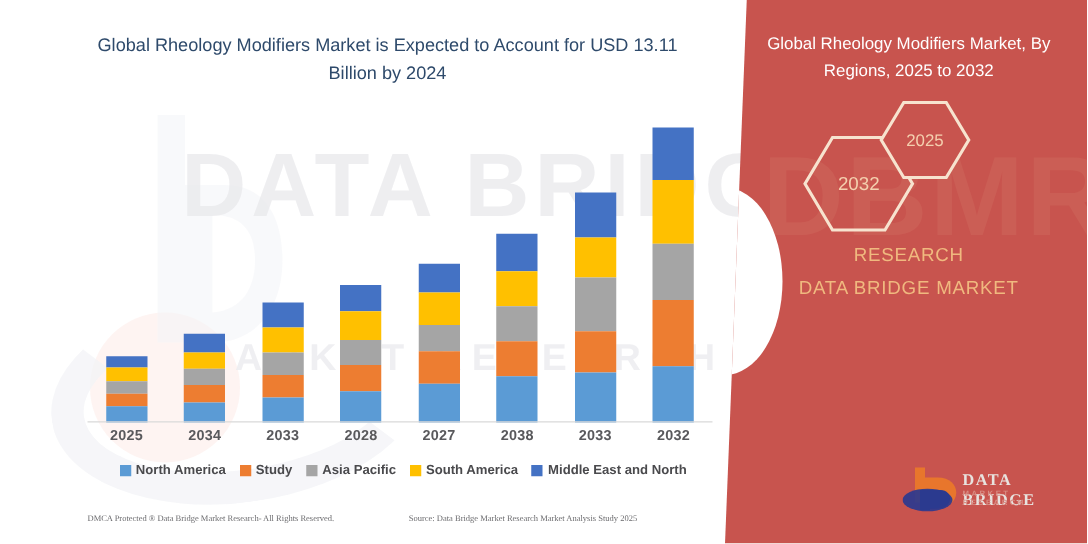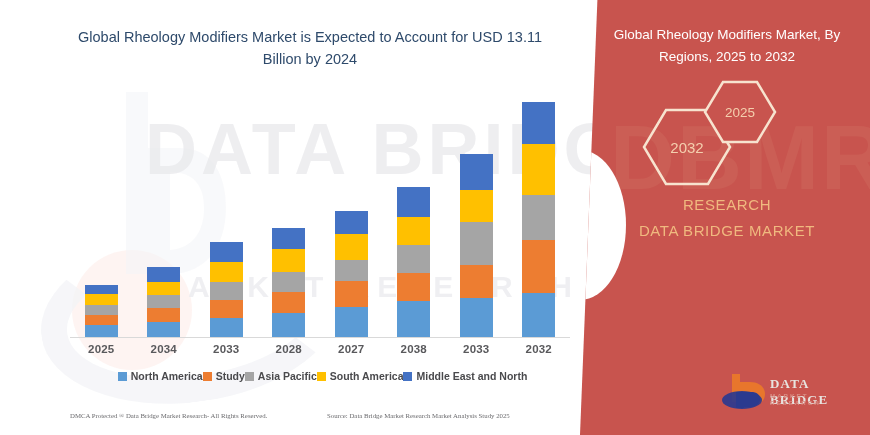--- a/index.html
+++ b/index.html
@@ -50,21 +50,21 @@
   .bars{position:absolute;left:0;bottom:0;width:500px;height:243px;display:flex;align-items:flex-end;}
   .bar-col{flex:1;display:flex;flex-direction:column;justify-content:flex-end;align-items:center;height:100%;}
   .bar{width:33px;display:flex;flex-direction:column;}
   .seg{width:100%;}
   .xlabels{position:absolute;left:70px;top:343px;width:500px;display:flex;}
   .xlab{flex:1;text-align:center;font-size:11.5px;font-weight:700;color:#59595c;letter-spacing:.2px;}
 
   
   .legend{
     position:absolute;left:70px;top:370px;width:505px;
-    display:flex;justify-content:center;align-items:center;
+    display:flex;justify-content:center;align-items:center;gap:11px;
   }
   .leg-item{display:flex;align-items:center;gap:4px;}
   .leg-sw{width:9px;height:9px;display:inline-block;}
   .leg-tx{font-size:10.5px;font-weight:700;color:#4a4a4d;white-space:nowrap;}
 
   
   .footer{position:absolute;left:0;top:412px;width:600px;display:flex;}
   .foot-l{position:absolute;left:70px;top:0;font-size:6.8px;color:#6b6b6e;white-space:nowrap;font-family:"Liberation Serif", serif;}
   .foot-r{position:absolute;left:327px;top:0;font-size:6.8px;color:#6b6b6e;white-space:nowrap;font-family:"Liberation Serif", serif;}
 

